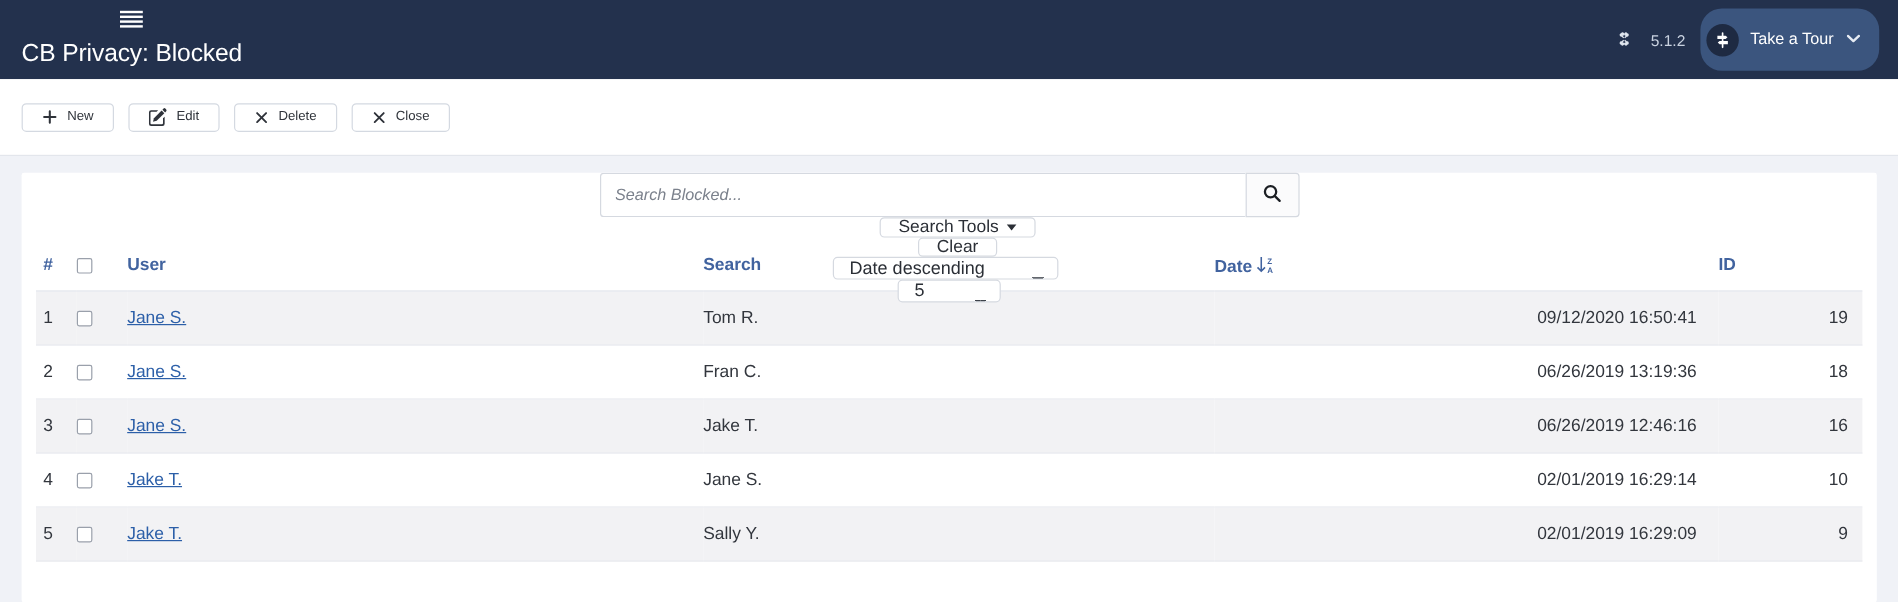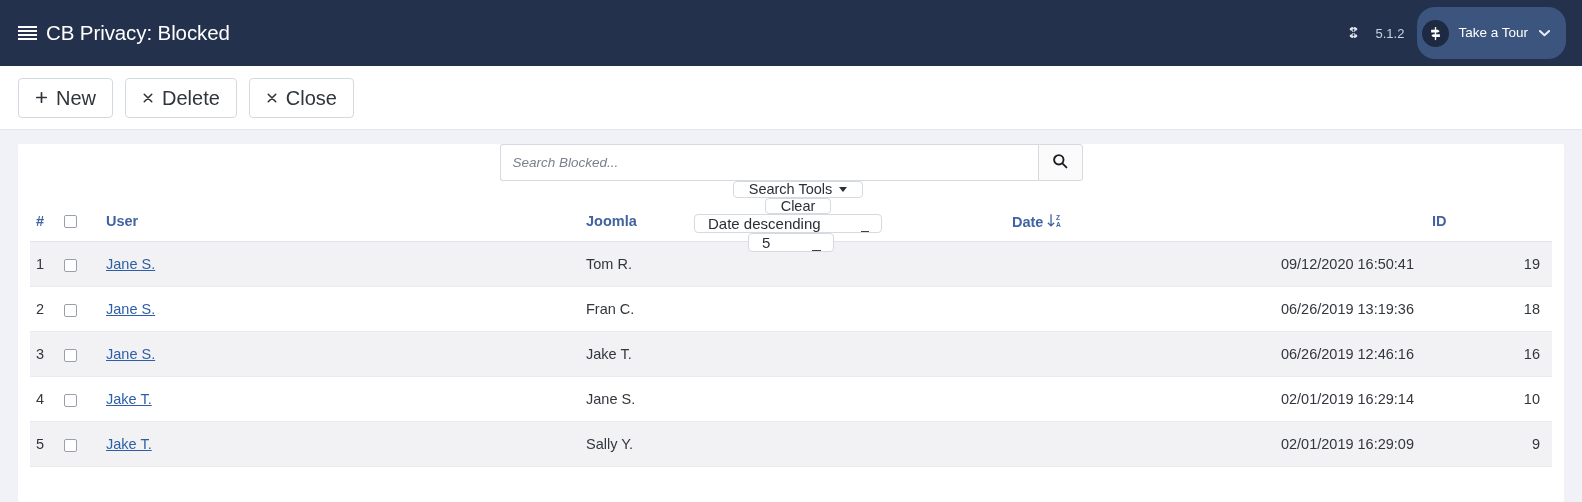--- a/index.html
+++ b/index.html
@@ -19,20 +19,21 @@
     display: flex;
     align-items: center;
     justify-content: space-between;
     padding: 0 16px 0 18px;
     color: #fff;
   }
   .topbar-left {
     display: flex;
     align-items: center;
     gap: 9px;
+    flex-direction: column;
   }
   .grid-icon {
     display: inline-block;
     width: 19px; height: 15px;
     position: relative;
     flex: none;
   }
   .grid-icon i {
     position: absolute; left: 0; width: 19px; height: 2px;
     background: #fff; display: block;
@@ -100,28 +101,28 @@
   .toolbar {
     background: #ffffff;
     height: 64px;
     display: flex;
     align-items: center;
     padding: 0 18px;
     gap: 12px;
     border-bottom: 1px solid #e3e6ec;
   }
   .tb-btn {
-    height: 40px;
+    height: 24px;
     min-width: 60px;
     padding: 0 16px;
     border: 1px solid #d4d9e1;
     border-radius: 4px;
     background: #fff;
     color: #30343b;
-    font-size: 20px;
+    font-size: 11px;
     display: inline-flex;
     align-items: center;
     gap: 8px;
     cursor: pointer;
     font-family: "Liberation Sans", sans-serif;
     line-height: 1;
   }
   .tb-btn .ic {
     font-size: 14px;
     display: inline-flex;
@@ -337,20 +338,30 @@
 <div class="toolbar">
   <button class="tb-btn">
     <span class="ic">
       <svg width="13" height="13" viewBox="0 0 16 16" fill="none" stroke="#2f333a" stroke-width="2.1" stroke-linecap="round">
           <path d="M8 2.2v11.6M2.2 8h11.6"></path>
         </svg>
     </span>
     <span>New</span>
   </button>
 
+  <button class="tb-btn">
+    <span class="ic">
+      <svg width="15" height="15" viewBox="0 0 16 16" fill="#2f333a" aria-hidden="true">
+        <path d="M15.5 1.3 14.7.5a1.1 1.1 0 0 0-1.6 0l-1 1 2.4 2.4 1-1a1.1 1.1 0 0 0 0-1.6z"></path>
+        <path d="M11.4 2.2 4.6 9l-.9 3.3 3.3-.9 6.8-6.8z"></path>
+        <path d="M12.6 9.1v4.5a.9.9 0 0 1-.9.9H2.4a.9.9 0 0 1-.9-.9V4.3a.9.9 0 0 1 .9-.9h4.5l1.4-1.4H2.1A2 2 0 0 0 .1 4v10a2 2 0 0 0 2 2h10a2 2 0 0 0 2-2V7.7z"></path>
+      </svg>
+    </span>
+    <span>Edit</span>
+  </button>
 
   <button class="tb-btn">
     <span class="ic">
       <svg width="12" height="12" viewBox="0 0 16 16" fill="none" stroke="#2f333a" stroke-width="2.1" stroke-linecap="round">
           <path d="M3 3l10 10M13 3 3 13"></path>
         </svg>
     </span>
     <span>Delete</span>
   </button>
 
@@ -404,21 +415,21 @@
       <thead>
         <tr>
           <th class="col-num">#</th>
           <th class="col-chk">
             <input type="checkbox" class="chk" style="">
           </th>
           <th class="col-user">
             <span>User</span>
           </th>
           <th class="col-blk">
-            <span>Joomla</span>
+            <span>Search</span>
           </th>
           <th class="col-date">
             <span>Date</span><span class="sorticon">
                 <svg width="15" height="16" viewBox="0 0 15 16" fill="#41639f" aria-hidden="true">
                   <path d="M3.4 1.2h1.3v10.1l2-2 .95.95-3.6 3.6-3.6-3.6.95-.95 2 2z"></path>
                   <text x="9" y="7" font-family="Liberation Sans, sans-serif" font-size="6.6" fill="#41639f">Z</text>
                   <text x="9" y="14.4" font-family="Liberation Sans, sans-serif" font-size="6.6" fill="#41639f">A</text>
                 </svg>
               </span>
           </th>

